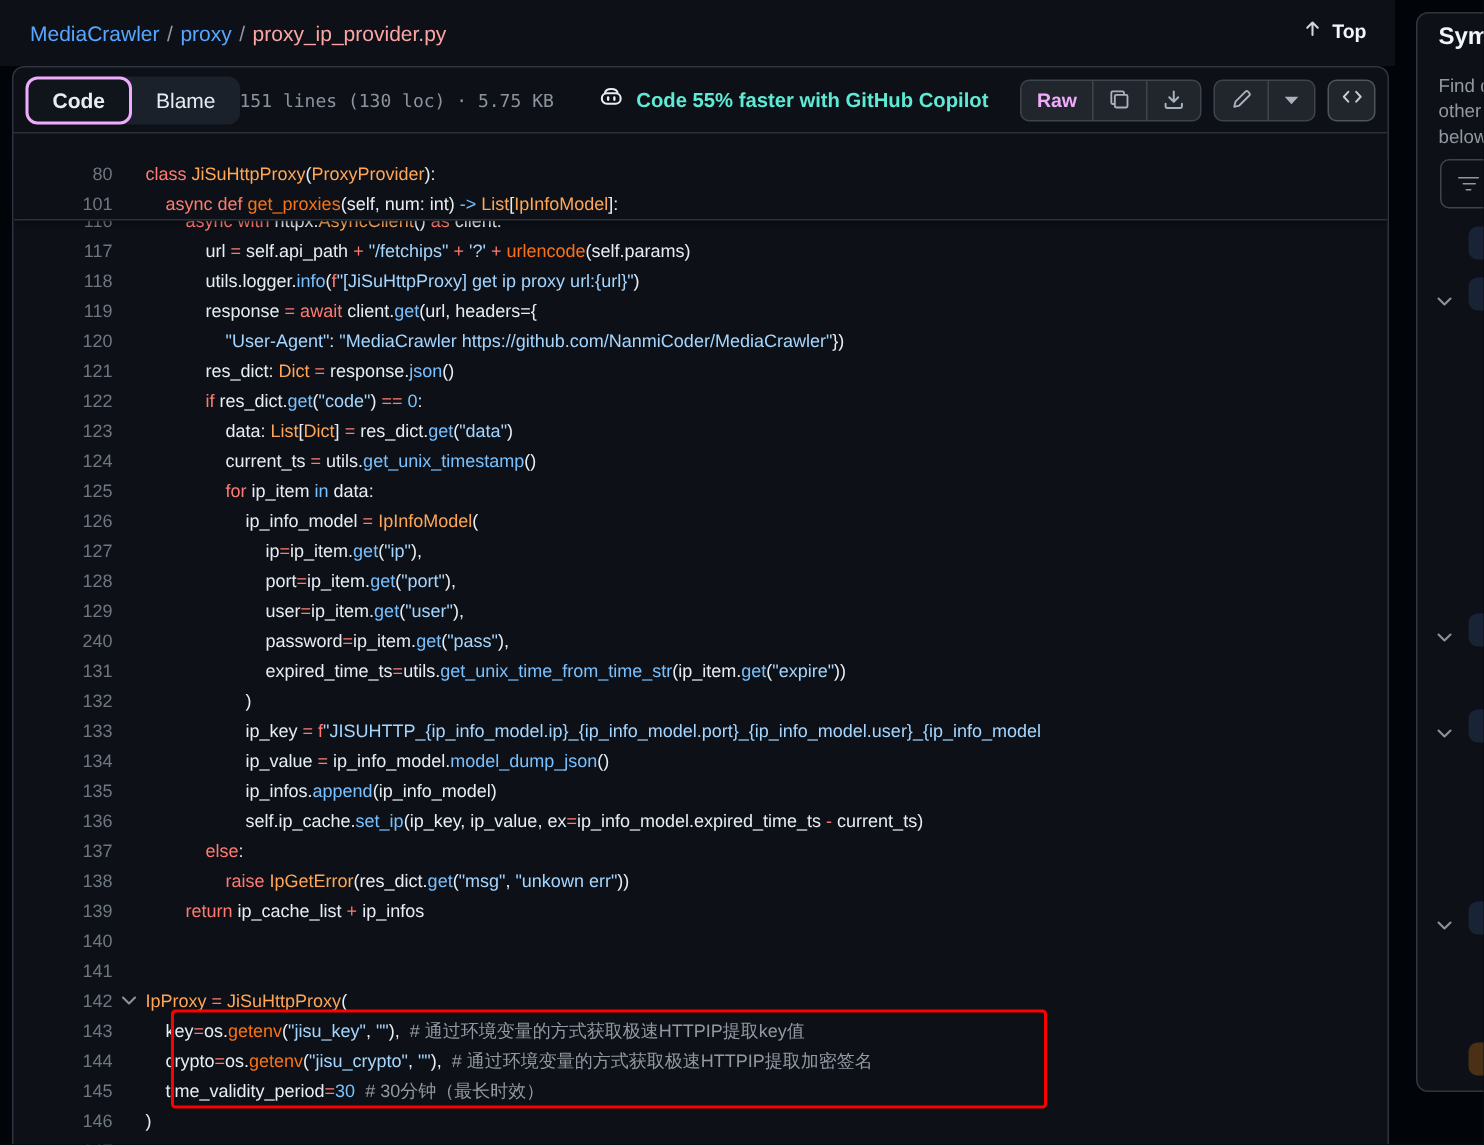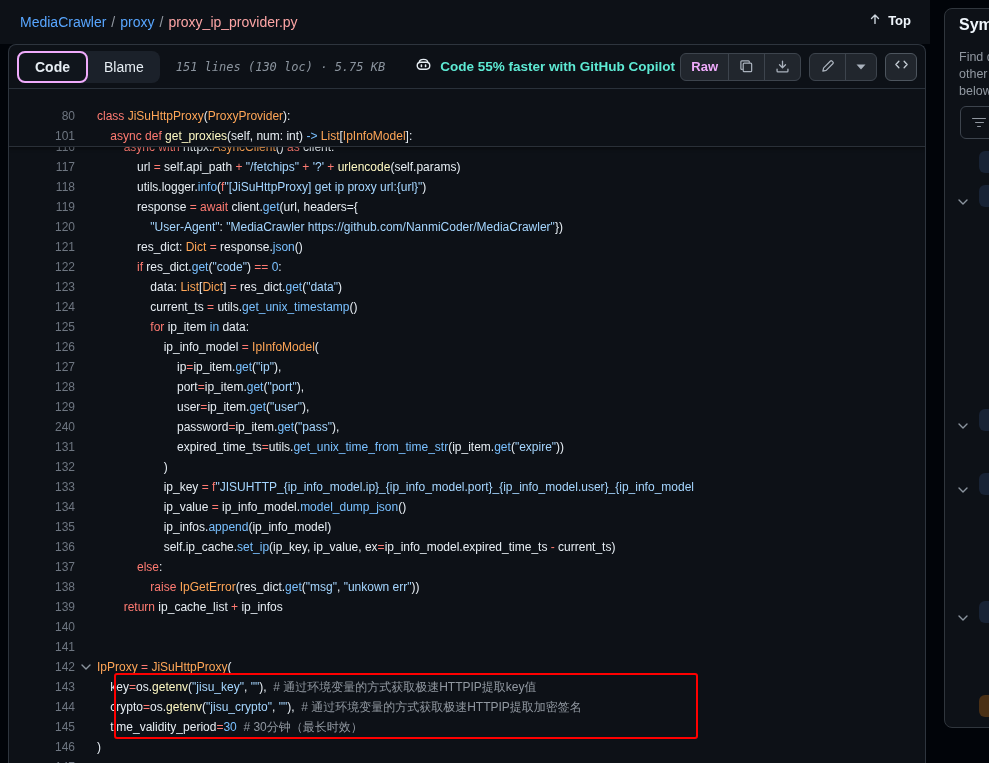--- a/index.html
+++ b/index.html
@@ -13,39 +13,39 @@
   .breadcrumb .sep { color:#9198a1; margin:0 5px; }
   .breadcrumb .file { color:#fca5a5; font-weight:400; }
   .top-link { position:absolute; right:78px; top:12px; display:flex; align-items:center; gap:6px; font-size:13px; font-weight:600; color:#f0f6fc; cursor:pointer; }
 
   
   .file-card { position:absolute; left:8px; top:44px; width:918px; height:719px; background:#0d1117; border:1px solid #2e353e; border-bottom:none; border-radius:8px 8px 0 0; }
   .file-header { height:44px; display:flex; align-items:center; padding:0 8px; border-bottom:1px solid #2a313a; }
   .seg-control { display:flex; background:#1b212a; border-radius:8px; height:32px; align-items:stretch; }
   .seg { display:flex; align-items:center; padding:0 16px; font-size:14px; color:#e6edf3; border-radius:8px; cursor:pointer; }
   .seg.active { background:#10151c; border:2px solid #f0abfc; font-weight:700; }
-  .file-info { margin-left:16px; font-family:"DejaVu Sans Mono", monospace; font-size:12px; color:#8b949e;font-style:italic; }
+  .file-info { font-family:"DejaVu Sans Mono", monospace; font-size:12px; color:#8b949e; }
   .copilot-banner { margin-left:30px; display:flex; align-items:center; gap:8px; font-size:13.5px; font-weight:700; color:#5eead4; }
   .hdr-right { margin-left:auto; display:flex; align-items:center; gap:8px; }
   .btn-group { display:flex; border:1px solid #3d444d; border-radius:6px; overflow:hidden; background:#21262d; height:28px; }
   .btn { display:flex; align-items:center; justify-content:center; padding:0 10px; font-size:13px; font-weight:600; color:#f0abfc; cursor:pointer; }
   .btn + .btn { border-left:1px solid #3d444d; }
   .btn svg { display:block; }
   .btn-solo { border:1px solid #4d555e; border-radius:6px; background:#21262d; height:28px; width:32px; display:flex; align-items:center; justify-content:center; cursor:pointer; }
 
   
   .code-area { position:relative; height:673px; overflow:hidden; font-family:Liberation Sans, sans-serif; font-size:12px; line-height:20px;margin-top:17px; }
   .sticky-block { background:#0d1117; border-bottom:1px solid #2a3038; box-shadow:0 2px 3px rgba(0,0,0,.35); position:relative; z-index:2; }
   .scroll-block { overflow:hidden; position:relative; z-index:1; }
   .scroll-block .inner { margin-top:-10px; }
   .line { display:flex; height:20px; white-space:pre; }
   .ln { width:66px; flex:none; text-align:right; color:#6e7681; cursor:pointer; }
   .gut { width:22px; flex:none; display:flex; align-items:center; justify-content:center; }
   .ct { flex:none; white-space:pre; }
-  .tk-k{color:#ff7b72} .tk-o{color:#ffa657} .tk-f{color:#fef9c3} .tk-c{color:#79c0ff}
+  .tk-k{color:#ff7b72} .tk-o{color:#ffa657} .tk-f{color:#f97316} .tk-c{color:#79c0ff}
   .tk-s{color:#a5d6ff} .tk-p{color:#e6edf3} .tk-cm{color:#9198a1}
   .highlight-box { position:absolute; left:105px; top:567px; width:584px; height:66px; border:2px solid #fe0000; border-radius:3px; pointer-events:none; z-index:3; }
 
   
   .symbols-panel { position:absolute; left:944px; top:8px; width:120px; height:720px; background:#0d1117; border:1px solid #30363d; border-radius:8px; overflow:hidden; }
   .sym-title { position:absolute; left:14px; top:7px; font-size:16px; font-weight:700; color:#f0f6fc; white-space:nowrap; }
   .sym-desc { position:absolute; left:14px; top:40px; width:330px; font-size:12.5px; line-height:17px; color:#9198a1; }
   .sym-filter { position:absolute; left:15px; top:97px; width:95px; height:33px; border:1px solid #3d444d; border-radius:6px; background:#0d1117; display:flex; align-items:center; padding-left:11px; cursor:text; }
   .filter-icon span { display:block; background:#9198a1; height:1.6px; border-radius:1px; margin:2.4px auto; }
   .filter-icon .b1{width:14px} .filter-icon .b2{width:9px} .filter-icon .b3{width:4px}

